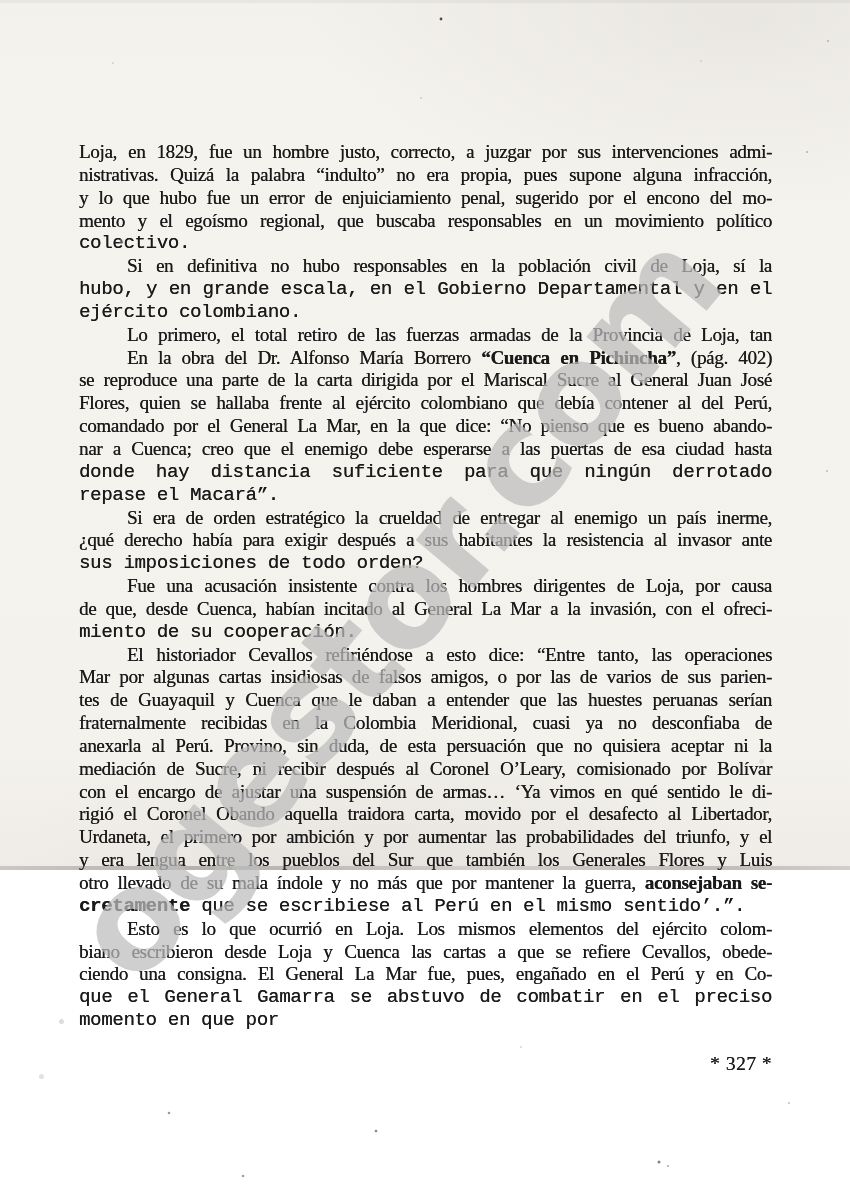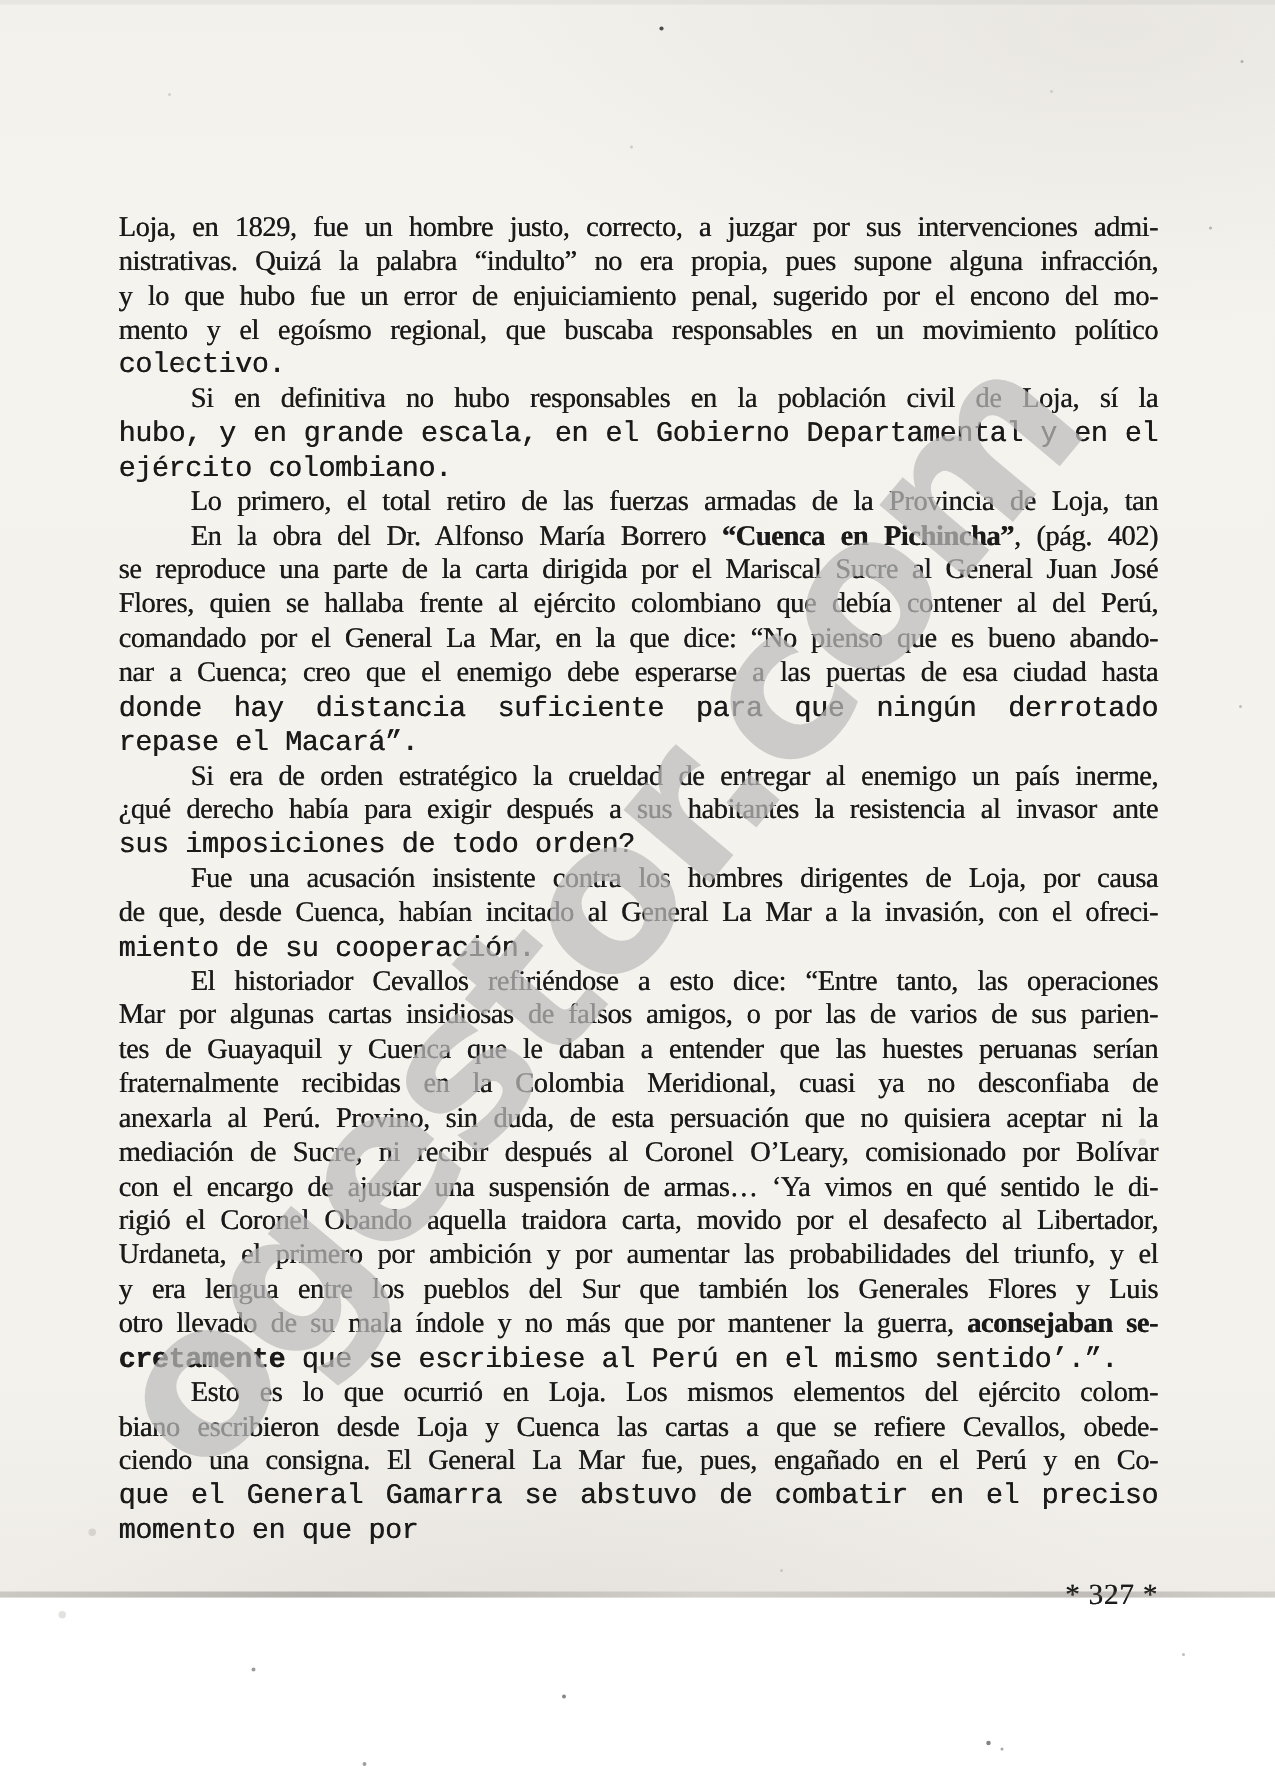--- a/index.html
+++ b/index.html
@@ -5,21 +5,21 @@
   html, body {
     margin: 0;
     padding: 0;
     width: 850px;
     height: 1186px;
     overflow: hidden;
   }
   #page {
     position: relative;
     width: 850px;
-    height: 1065px;
+    height: 870px;
     background-color: #f4f2ed;
     background-image:
       radial-gradient(ellipse 620px 280px at 87% 2%, rgba(198,193,186,0.22), transparent 70%),
       radial-gradient(ellipse 520px 220px at 45% 101%, rgba(182,177,170,0.16), transparent 72%),
       linear-gradient(180deg, #f3f1ec 0%, #f5f3ee 10%, #f4f2ed 86%, #efece7 100%);
     font-family: "Liberation Serif", "DejaVu Serif", serif;
   }
   
   #text-block {
     position: absolute;

